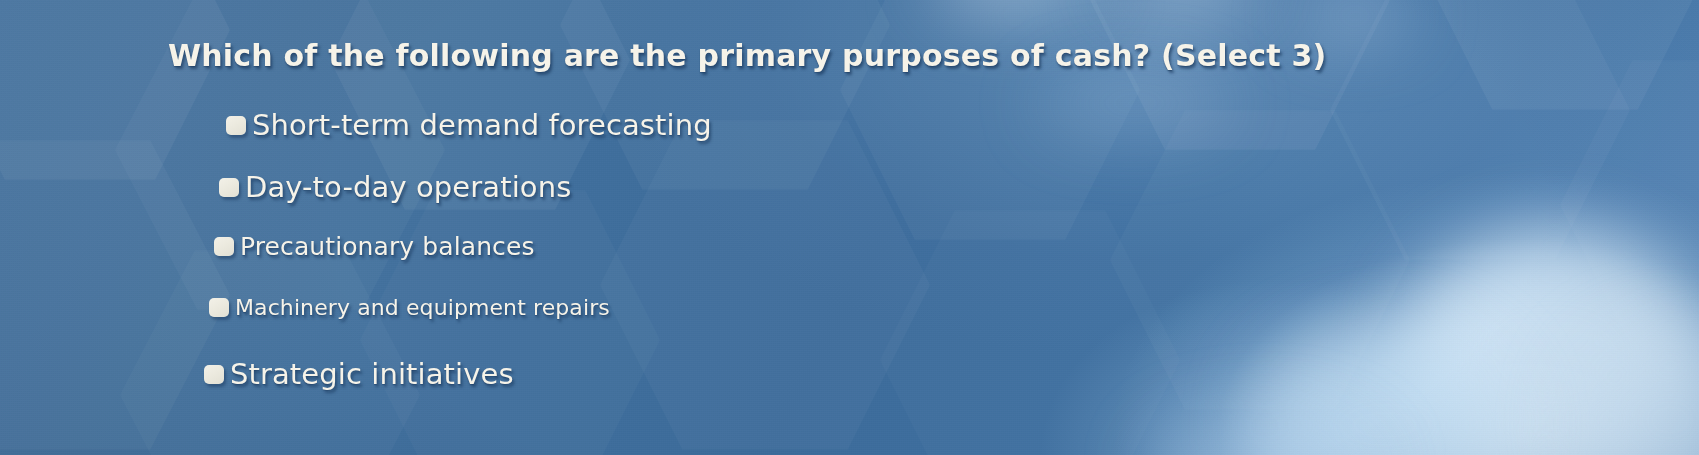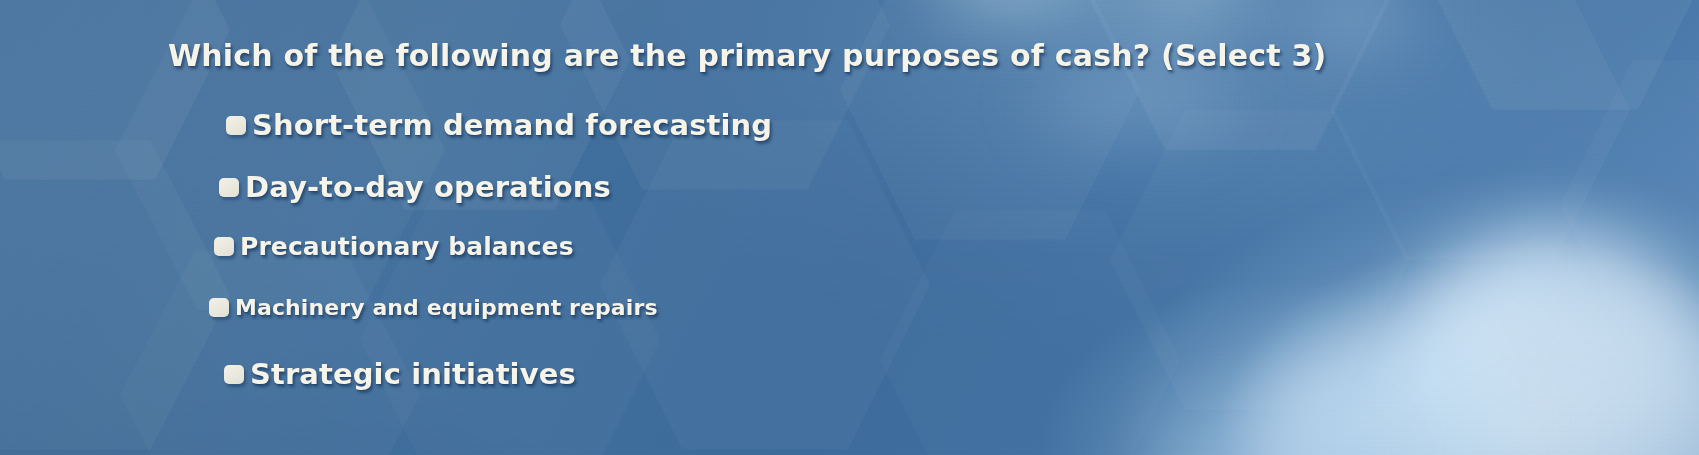--- a/index.html
+++ b/index.html
@@ -78,32 +78,32 @@
     height:19px;
     border-radius:5px;
     background:linear-gradient(150deg, #f3f1e8 0%, #eceadf 45%, #e2e0d4 100%);
     box-shadow: 2px 3px 3px rgba(22,52,88,0.45);
     flex:0 0 auto;
   }
 
   .option-label {
     margin-left:6px;
     font-size:29px;
-    font-weight:bold;
+    font-weight:normal;
     color:#f6f3e9;
     letter-spacing:0.1px;
     text-shadow: 2px 3px 3px rgba(22,52,88,0.60), 0px 1px 1px rgba(30,60,95,0.5);
   }
 
   
   #opt-0 { left:226px; top:108px; }
   #opt-1 { left:219px; top:170px; }
   #opt-2 { left:214px; top:232px; }
   #opt-3 { left:209px; top:295px; }
-  #opt-4 { left:204px; top:357px;margin-left:20px; }
+  #opt-4 { left:204px; top:357px; }
 
   #opt-0 .option-label { font-size:29px; }
   #opt-1 .option-label { font-size:29px; }
   #opt-2 .option-label { font-size:25px; }
   #opt-3 .option-label { font-size:22px; }
   #opt-4 .option-label { font-size:29px; }
 </style>
 </head>
 <body>
 

